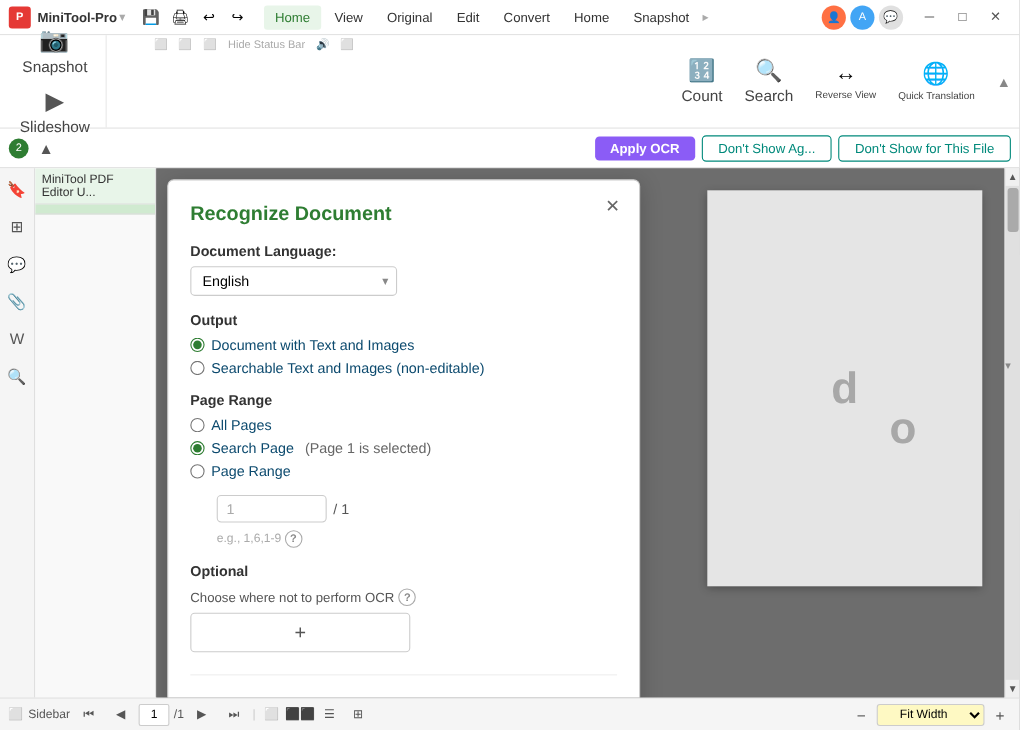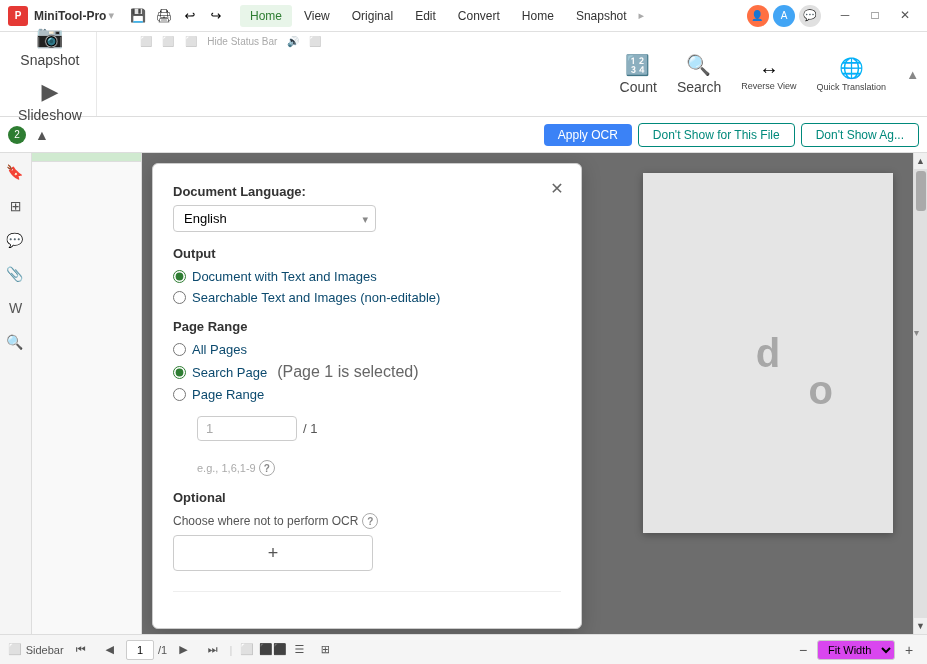--- a/index.html
+++ b/index.html
@@ -82,21 +82,21 @@
       margin-left: auto;
     }
     .notif-expand-btn {
       width: 20px; height: 20px; border: none; background: none; cursor: pointer;
       color: #555; font-size: 14px; display: flex; align-items: center; justify-content: center;
     }
     .notif-action-btn {
       padding: 4px 14px; border: none; border-radius: 4px; cursor: pointer;
       font-size: 12px; color: white;
     }
-    .btn-teal { background: #3b82f6; }
+    .btn-teal { background: #8b5cf6; font-weight: bold; }
     .notif-dismiss { font-size: 12px; color: #00897b; cursor: pointer; border: 1px solid #00897b; padding: 4px 14px; border-radius: 4px; background: white; }
 
     
     .main-layout {
       display: flex;
       height: calc(664px - 32px - 85px - 36px - 30px);
       position: relative;
     }
 
     
@@ -156,21 +156,21 @@
       display: flex; align-items: center;
       padding: 0 8px; gap: 4px; font-size: 11px; color: #555;
     }
     .status-btn { padding: 2px 8px; border: none; background: none; cursor: pointer; font-size: 11px; color: #555; }
     .status-sep { color: #ccc; }
     .status-page-input {
       width: 28px; height: 20px; border: 1px solid #ccc; text-align: center;
       font-size: 11px; border-radius: 2px;
     }
     .zoom-select {
-      padding: 2px 6px; border: 1px solid #ccc; border-radius: 3px; font-size: 11px; cursor: pointer; background: #d946ef;
+      padding: 2px 16px; border: 1px solid #ccc; border-radius: 3px; font-size: 11px; cursor: pointer; background: #fef9c3;
     }
     .zoom-btn { width: 20px; height: 20px; border: none; background: none; cursor: pointer; font-size: 14px; color: #555; display: flex; align-items: center; justify-content: center; }
     .view-btn { width: 22px; height: 22px; border: none; background: none; cursor: pointer; font-size: 11px; color: #555; display: flex; align-items: center; justify-content: center; border-radius: 3px; }
 
     
     .dialog-overlay {
       position: absolute;
       top: 0; left: 0; right: 0; bottom: 0;
       background: rgba(0,0,0,0.1);
       display: flex;
@@ -195,43 +195,43 @@
       position: absolute; top: 12px; right: 12px;
       width: 24px; height: 24px; border: none; background: none; cursor: pointer;
       font-size: 16px; color: #666; display: flex; align-items: center; justify-content: center;
       border-radius: 3px;
     }
 
     .form-label { font-size: 13px; font-weight: 600; color: #333; margin-bottom: 6px; display: block; }
     .form-group { margin-bottom: 14px; }
     .select-wrap { position: relative; display: inline-block; }
     .select-wrap select {
-      width: 203px; padding: 5px 10px; border: 1px solid #ccc;
+      width: 188px; padding: 5px 10px; border: 1px solid #ccc;
       border-radius: 4px; font-size: 13px; background: white; cursor: pointer;
       -webkit-appearance: none; appearance: none;
     }
     .select-arrow {
       position: absolute; right: 8px; top: 50%; transform: translateY(-50%);
       pointer-events: none; color: #888; font-size: 11px;
     }
 
     .section-title { font-size: 13px; font-weight: 700; color: #333; margin-bottom: 8px; }
 
     .radio-group { display: flex; flex-direction: column; gap: 6px; margin-bottom: 14px; }
     .radio-item { display: flex; align-items: center; gap: 6px; cursor: pointer; }
     .radio-item input[type="radio"] { accent-color: #2e7d32; cursor: pointer; }
     .radio-item label { font-size: 13px; color: #0c4a6e; cursor: pointer; }
-    .radio-item span.note { font-size: 16px; color: #666; margin-left: 4px; }
+    .radio-item span.note { font-size: 13px; color: #666; margin-left: 4px; }
 
     .page-range-input {
       width: 140px; padding: 4px 8px; border: 1px solid #ccc;
       border-radius: 4px; font-size: 13px; color: #aaa;
       margin-left: 24px; margin-top: 4px;
     }
-    .page-range-hint { font-size: 11px; color: #aaa; margin-left: 24px; margin-top: 19px; }
+    .page-range-hint { font-size: 11px; color: #aaa; margin-left: 24px; margin-top: 7px; }
     .help-icon {
       width: 16px; height: 16px; border-radius: 50%; border: 1px solid #aaa;
       display: inline-flex; align-items: center; justify-content: center;
       font-size: 10px; color: #888; cursor: pointer; font-weight: bold;
     }
 
     .optional-section { margin-bottom: 10px; }
     .optional-hint { font-size: 12px; color: #555; margin-bottom: 6px; display: flex; align-items: center; gap: 4px; text-align: center; }
     .add-zone {
       width: 200px; height: 36px; border: 1px solid #ccc; border-radius: 4px;
@@ -344,51 +344,55 @@
     </div>
   </div>
   <div class="ribbon-more">▲</div>
 </div>
 
 <div class="notif-bar">
   <div class="notif-badge">2</div>
   <button class="notif-expand-btn">▲</button>
   <div style="flex:1;"></div>
   <button class="notif-action-btn btn-teal">Apply OCR</button>
+  <button class="notif-dismiss">Don't Show Ag...</button>
   <button class="notif-dismiss">Don't Show for This File</button>
-  <button class="notif-dismiss">Don't Show Ag...</button>
 </div>
 
 <div class="main-layout">
 
   <div class="left-sidebar">
     <div class="sidebar-icon">🔖</div>
     <div class="sidebar-icon">⊞</div>
     <div class="sidebar-icon">💬</div>
     <div class="sidebar-icon">📎</div>
     <div class="sidebar-icon">W</div>
     <div class="sidebar-icon">🔍</div>
   </div>
 
   <div class="file-panel">
+    <div class="file-panel-header">
+      <span>MiniTool PDF Editor U...</span>
+    </div>
     <div class="file-item"></div>
   </div>
 
   <div class="content-area">
     <div class="doc-bg">
       <div class="doc-page">
         <span style="font-size:40px;color:#bbb;">d</span>
         <span style="position:absolute;bottom:120px;right:60px;font-size:40px;color:#bbb;">o</span>
       </div>
     </div>
 
     <div class="dialog-overlay">
       <div class="dialog">
         <button class="dialog-close">✕</button>
 
+        <div class="dialog-title">Recognize Document</div>
 
         <div class="form-group">
           <label class="form-label">Document Language:</label>
           <div class="select-wrap">
             <select>
               <option>English</option>
               <option>Chinese (Simplified)</option>
               <option>French</option>
               <option>German</option>
               <option>Spanish</option>

